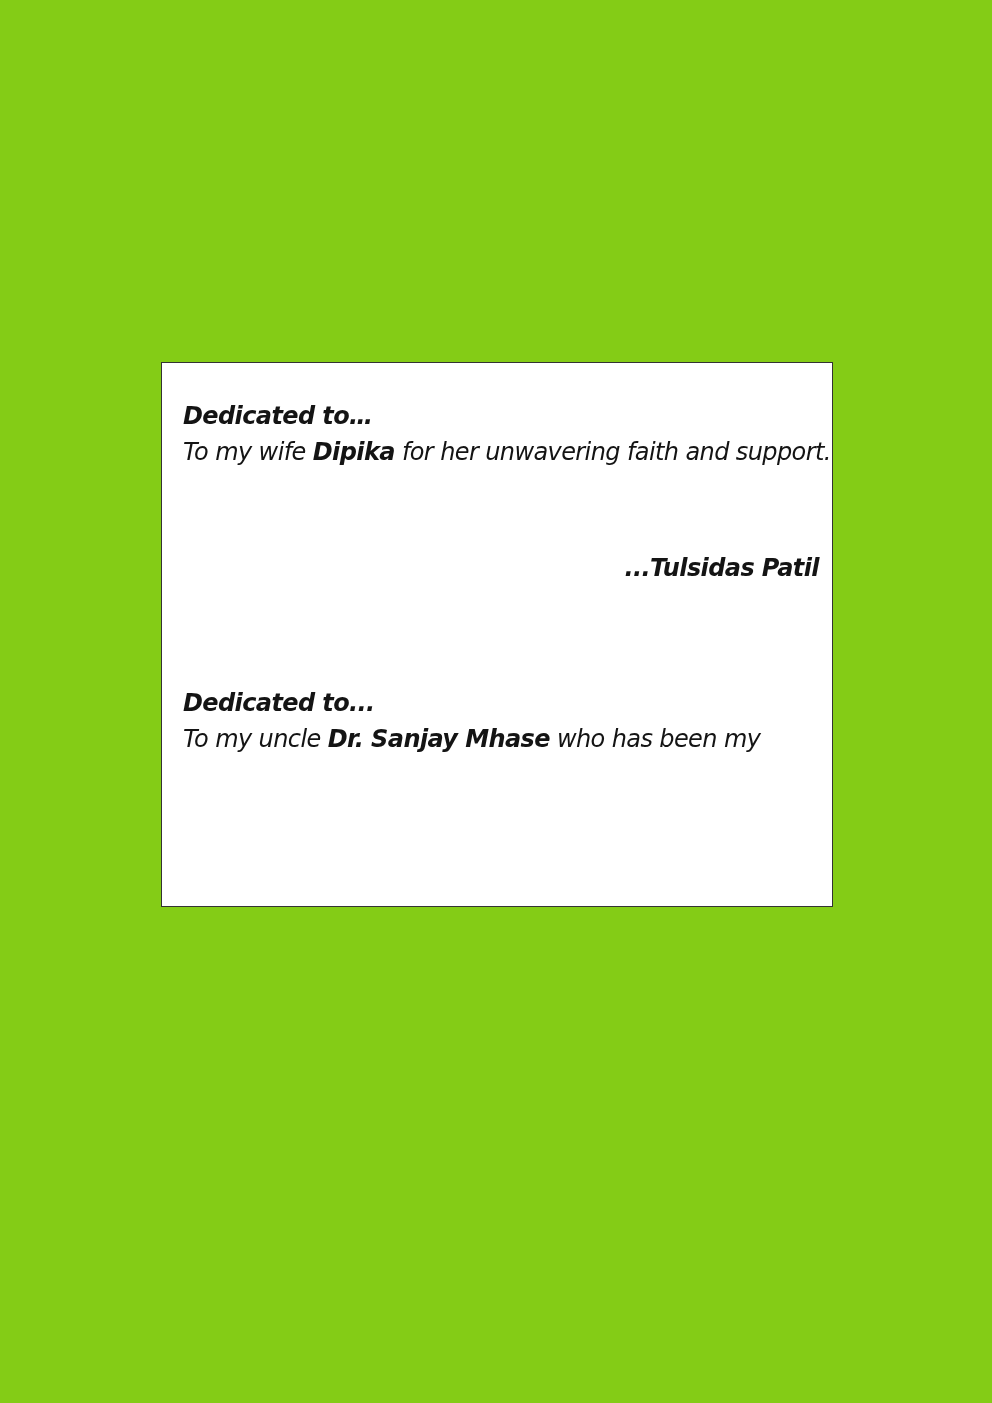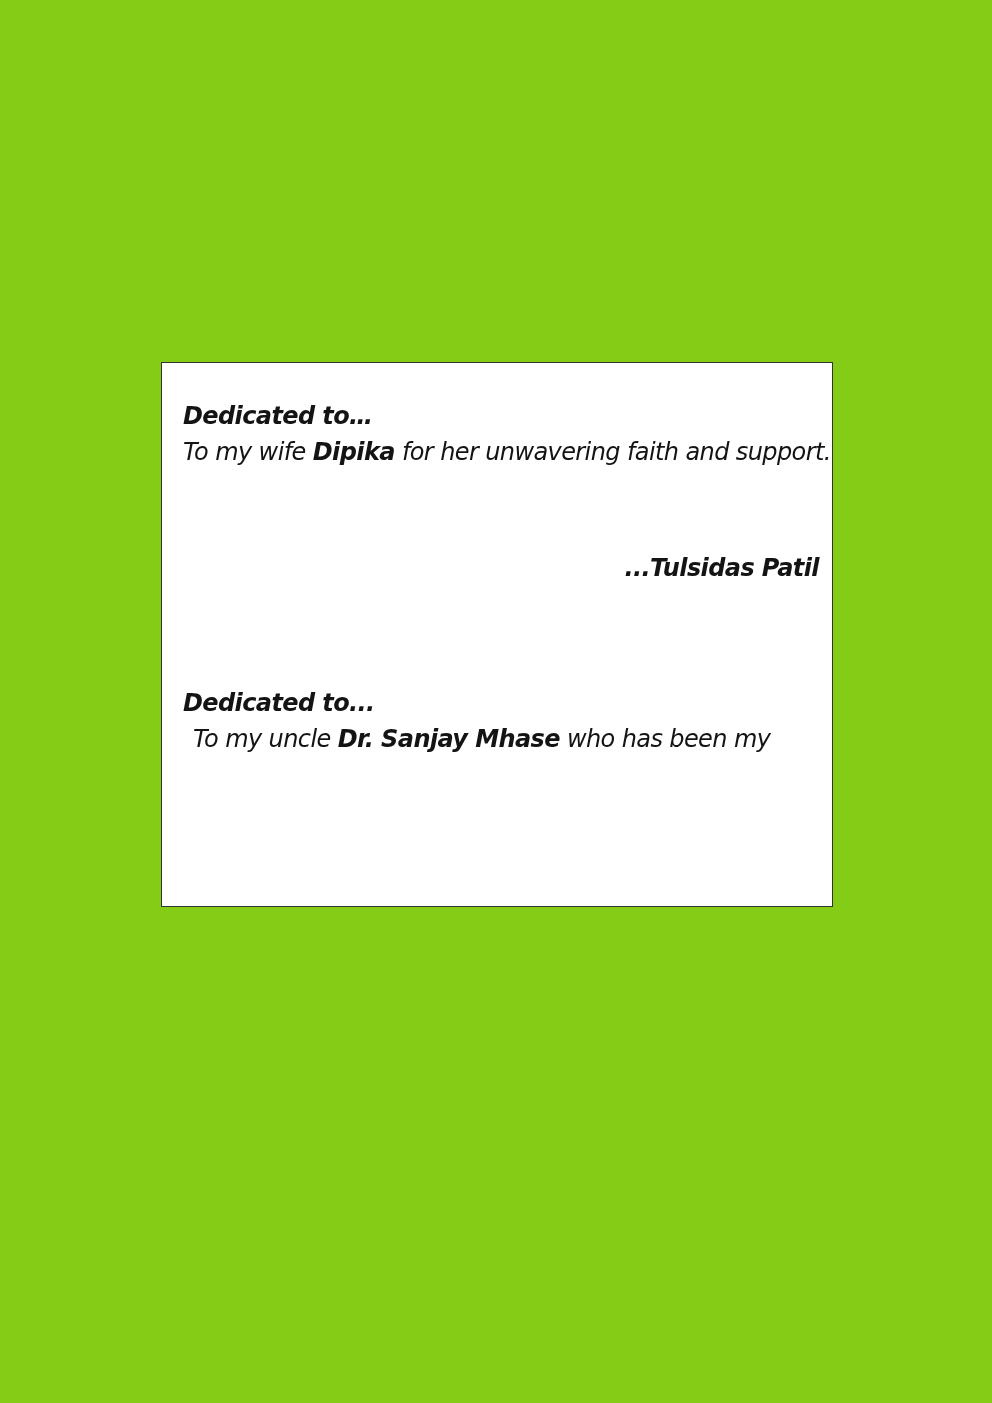--- a/index.html
+++ b/index.html
@@ -45,21 +45,21 @@
     text-align: right;
   }
   .bold {
     font-weight: 700;
   }
   
   .d1-heading   { top: 40px; }
   .d1-line1     { top: 76px; }
   .d1-signature { top: 192px; }
   .d2-heading   { top: 327px; }
-  .d2-line1     { top: 363px; margin-left: 10px; }
+  .d2-line1     { top: 363px; }
   .d2-line2     { top: 399px; }
   .d2-signature { top: 504px; }
 </style>
 </head>
 <body>
 
 <div class="page">
   <div class="dedication-box">
 
     <p class="row heading d1-heading">Dedicated to…</p>

